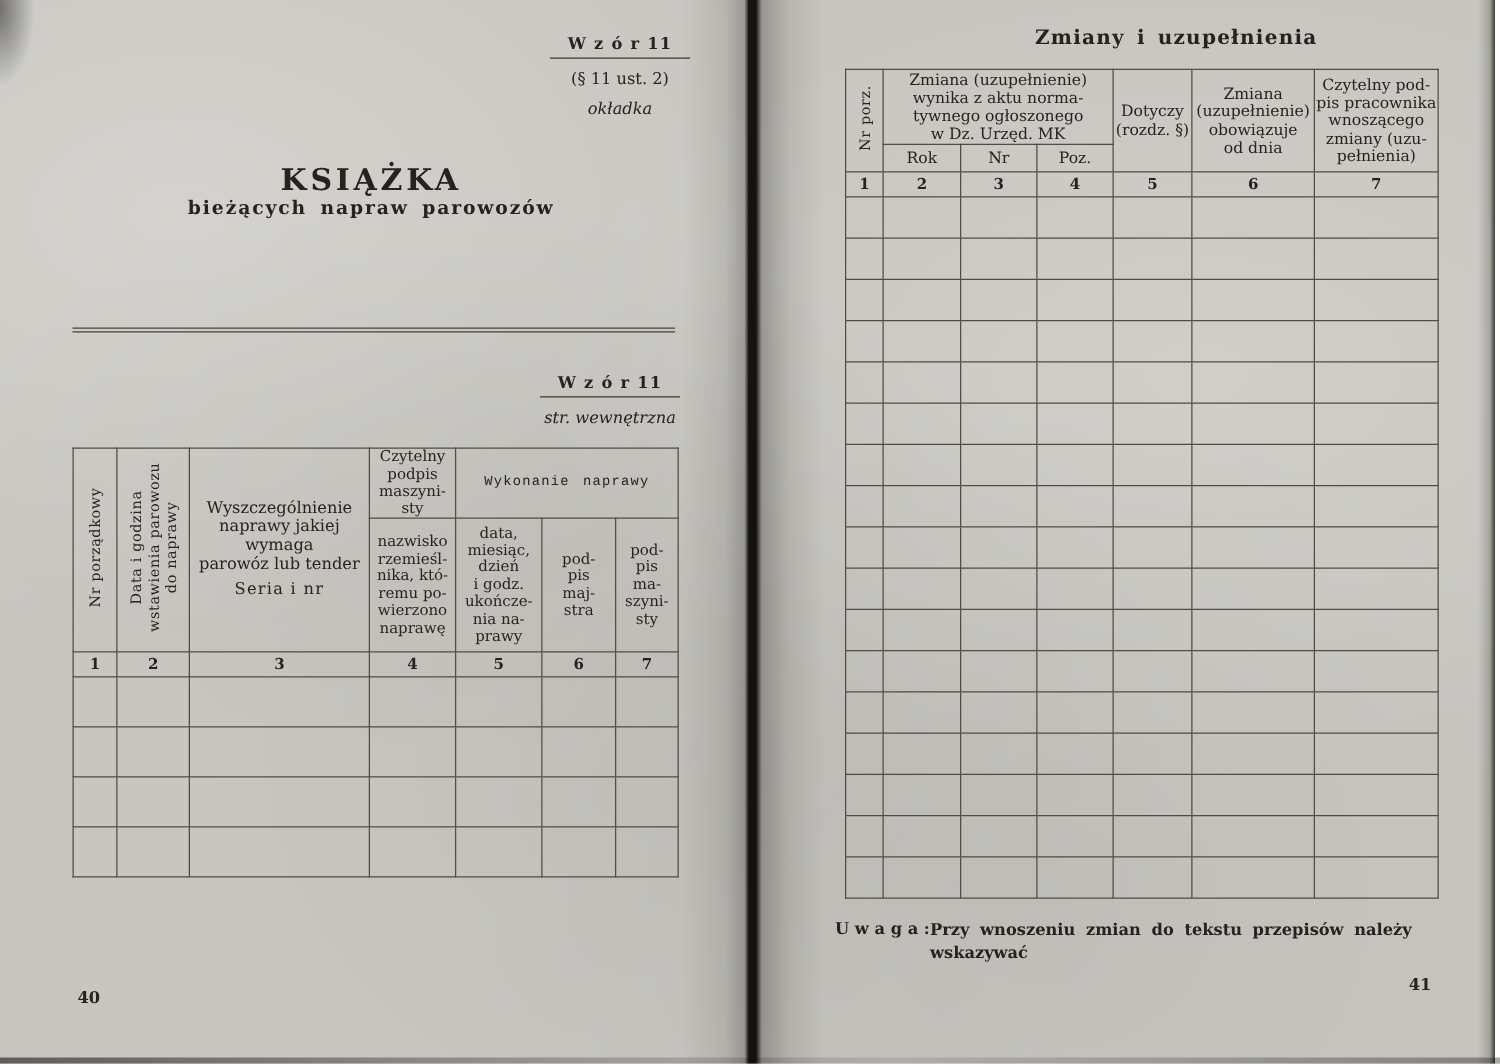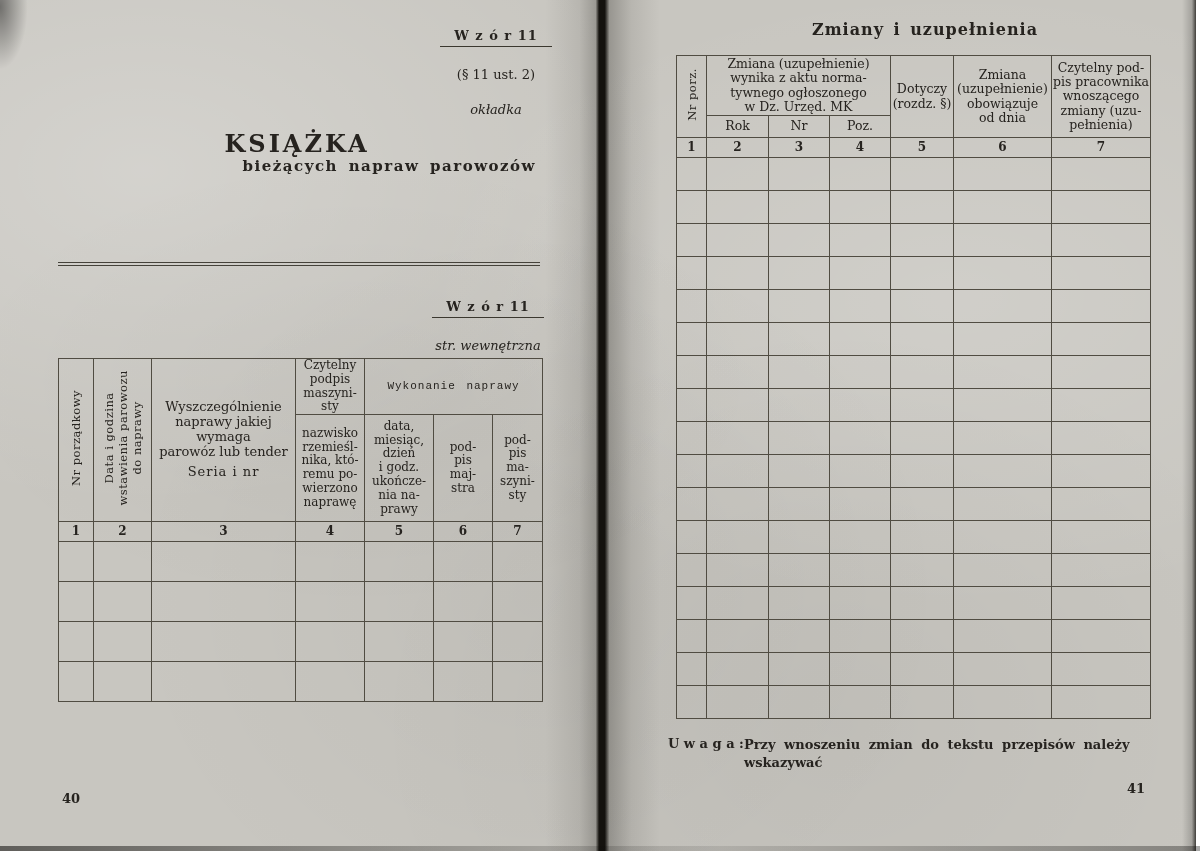--- a/index.html
+++ b/index.html
@@ -48,28 +48,28 @@
   .italic { font-style:italic; }
 
   
   .wzor { position:absolute; text-align:center; font-size:13px; }
   .wzor1 { left:440px; top:28px; width:112px; }
   .wzor2 { left:432px; top:299px; width:112px; }
   .wzor-num {
     font-weight:bold; padding-bottom:3px;
     border-bottom:1px solid #3b382f; letter-spacing:1px;
   }
-  .wzor-sub { margin-top:20px; }
+  .wzor-sub { margin-top:9px; }
   .book-title {
     position:absolute; left:58px; top:129px; width:478px;
     text-align:center; font-size:24px; font-weight:bold; letter-spacing:3px;
   }
   .book-subtitle {
     position:absolute; left:58px; top:157px; width:478px;
-    text-align:right; font-size:15px; font-weight:bold; letter-spacing:1.5px; word-spacing:4px;
+    text-align:center; font-size:15px; font-weight:bold; letter-spacing:1.5px; word-spacing:4px;
   }
   .double-rule {
     position:absolute; left:58px; top:262px; width:482px; height:4px;
     border-top:1px solid #45423a; border-bottom:1px solid #45423a;
   }
   .pageno { position:absolute; font-size:13px; font-weight:bold; }
   .pageno-left { left:62px; top:791px; }
   .pageno-right { left:1127px; top:781px; }
 
   
@@ -90,21 +90,21 @@
   .repair-table { left:58px; top:358px; width:484px; }
   .repair-table .lrowA { height:55px; }
   .repair-table .lrowB { height:107px; }
   .repair-table tbody[data-fill] tr { height:40px; }
   .col3h { font-size:13px; }
   .col3h .seria { margin-top:5px; letter-spacing:1px; }
   .wyk { font-size:11px; letter-spacing:1px; word-spacing:3px;font-family:Liberation Mono, monospace; }
 
   
   .zmiany-title {
-    position:absolute; left:688px; top:20px; width:474px;
+    position:absolute; left:704px; top:20px; width:474px;
     text-align:center; font-size:16px; font-weight:bold; letter-spacing:1px; word-spacing:3px;
   }
   .zmiany-table { left:676px; top:55px; width:474px; }
   .zmiany-table .rrowA { height:60px; }
   .zmiany-table .rrowB { height:22px; }
   .zmiany-table .rrowA td, .zmiany-table .rrowB td { font-size:12.5px; }
   .zmiany-table tbody[data-fill] tr { height:33px; }
 
   .uwaga {
     position:absolute; left:668px; top:736px; width:486px;

